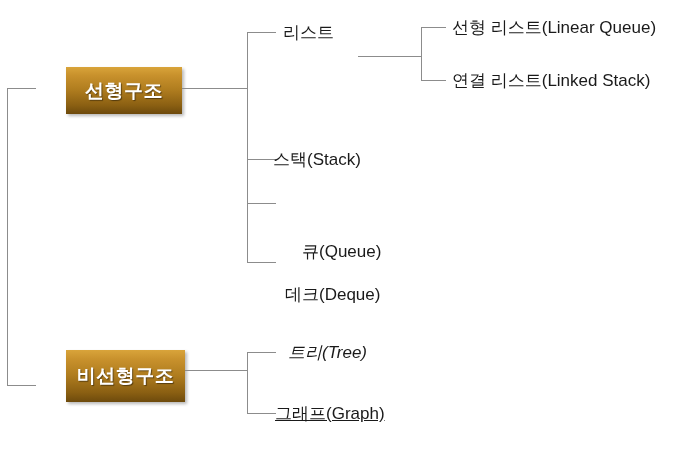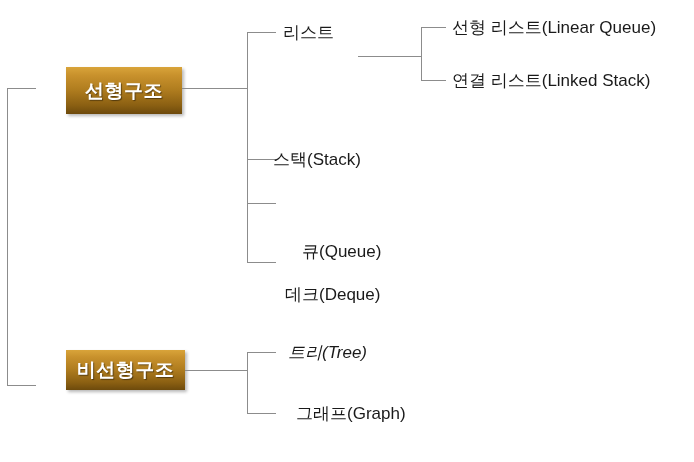--- a/index.html
+++ b/index.html
@@ -83,25 +83,25 @@
   <div class="leaf" style="left:285px; top:254px;margin-top:32px;">데크(Deque)</div>
 
   <div class="line h" style="left:358px; top:56px; width:64px;"></div>
   <div class="line v" style="left:421px; top:27px; height:53px;"></div>
   <div class="line h" style="left:421px; top:27px; width:25px;"></div>
   <div class="line h" style="left:421px; top:80px; width:25px;"></div>
 
   <div class="leaf" style="left:452px; top:19px;">선형 리스트(Linear Queue)</div>
   <div class="leaf" style="left:452px; top:72px;">연결 리스트(Linked Stack)</div>
 
-  <div class="node-box" style="left:66px; top:350px; width:119px; height:40px;">
+  <div class="node-box" style="left:66px; top:350px; width:119px; height:52px;">
     <span class="node-label">비선형구조</span>
   </div>
 
   <div class="line h" style="left:185px; top:370px; width:63px;"></div>
   <div class="line v" style="left:247px; top:352px; height:61px;"></div>
   <div class="line h" style="left:247px; top:352px; width:29px;"></div>
   <div class="line h" style="left:247px; top:413px; width:29px;"></div>
 
   <div class="leaf" style="left:288px; top:344px;font-style:italic;">트리(Tree)</div>
-  <div class="leaf" style="left:296px; top:405px;">그래프(Graph)</div>
+  <div class="leaf" style="left:275px; top:405px;text-decoration:underline;">그래프(Graph)</div>
 
 </div>
 
 </body></html>

